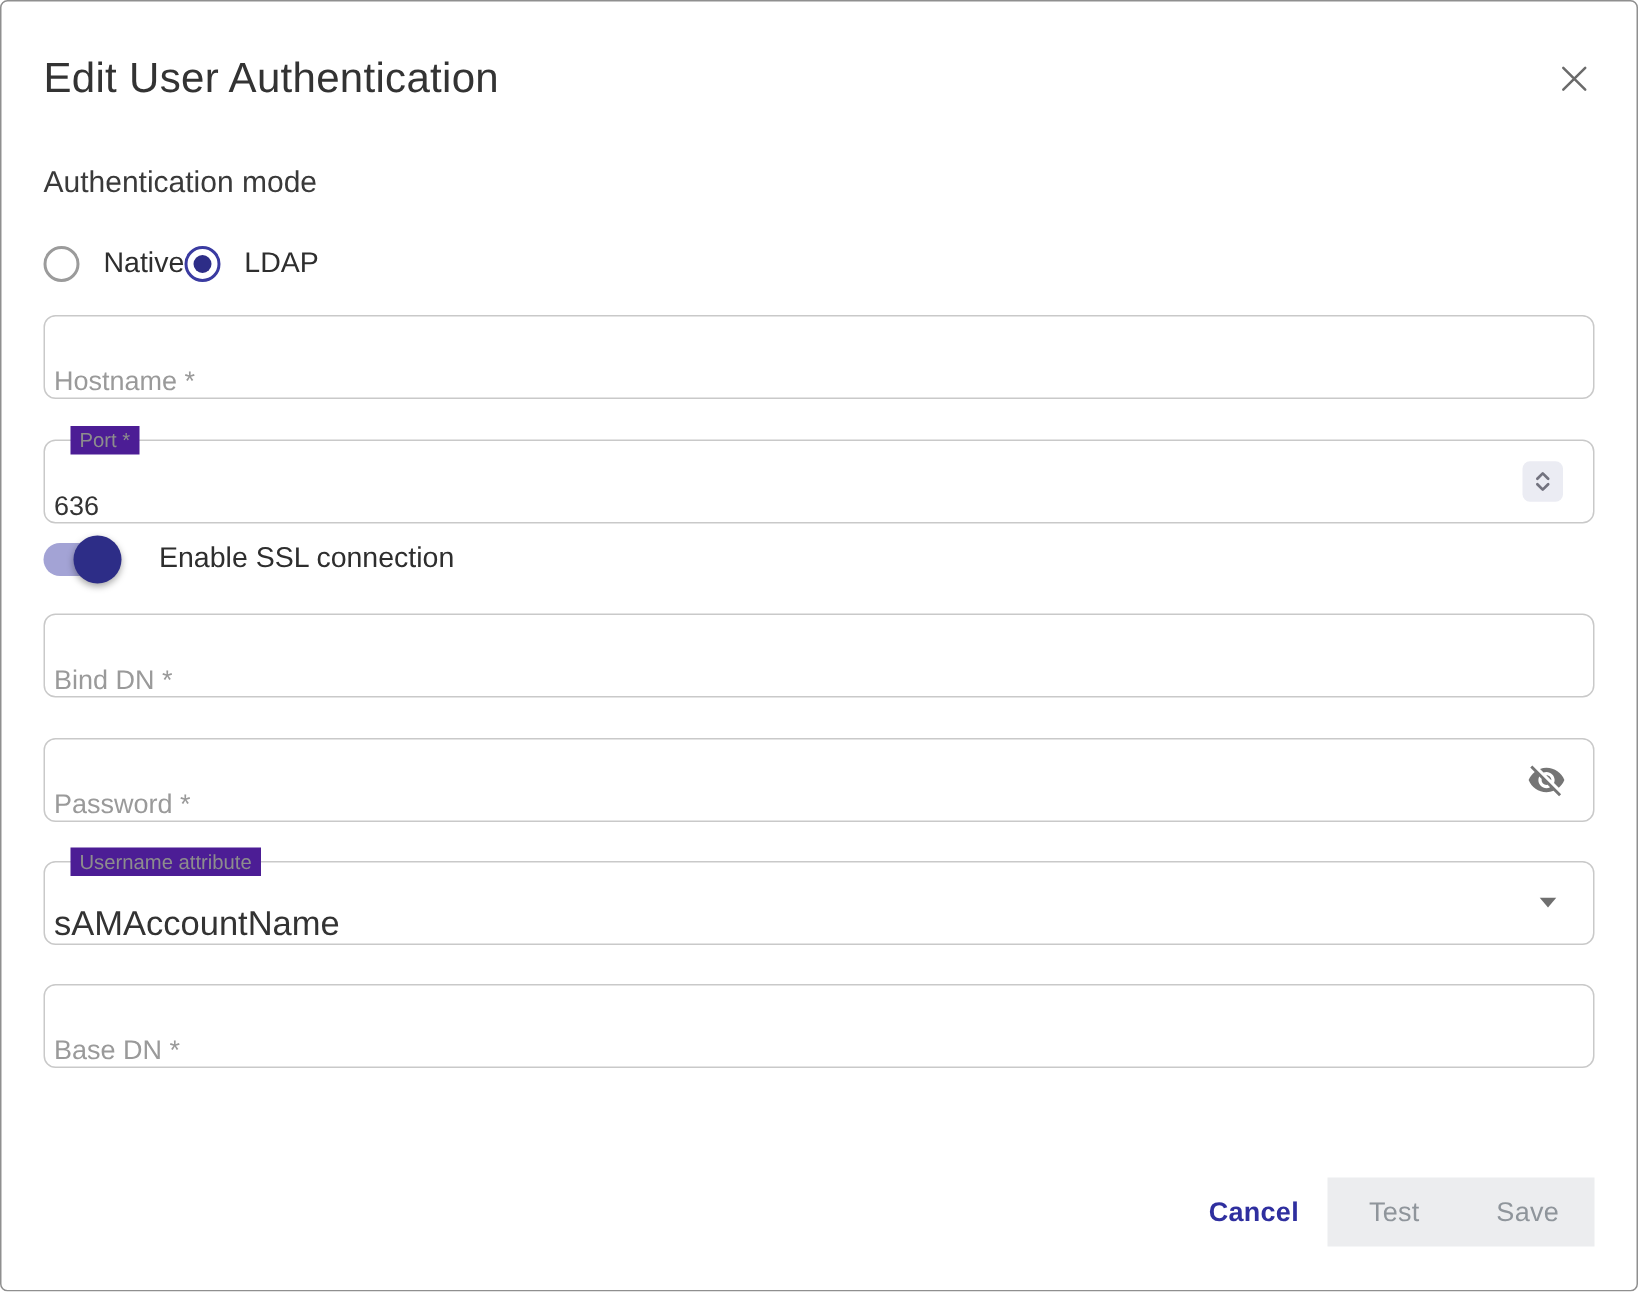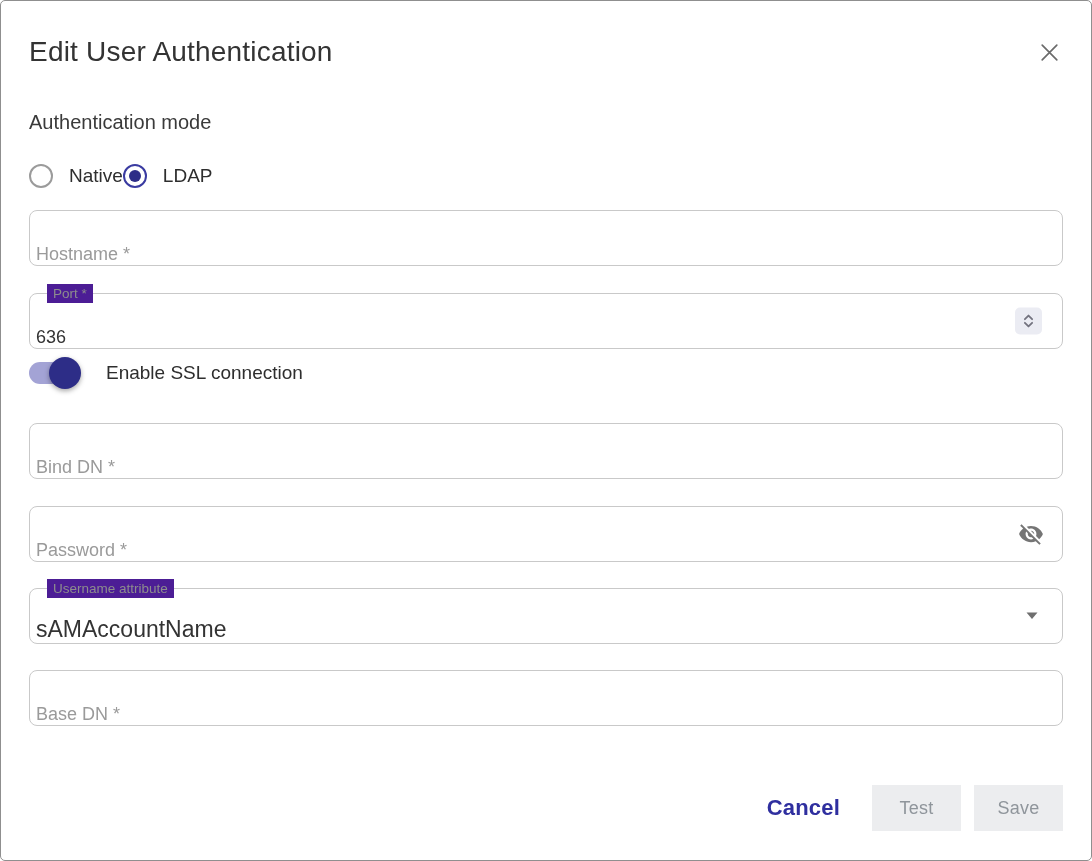--- a/index.html
+++ b/index.html
@@ -120,21 +120,21 @@
     top: -10px;
     left: 17px;
     background: #4c1d95;
     padding: 0 6px;
     font-size: 13.5px;
     color: var(--label-text);
     line-height: 19px;
   }
 
   .mt20 { margin-top: 20px; }
-  .mt22 { margin-top: 34px; }
+  .mt22 { margin-top: 20px; }
   .mt26 { margin-top: 26px; }
   .mt27 { margin-top: 27px; }
 
   .stepper {
     position: absolute;
     right: 20px;
     top: 50%;
     transform: translateY(-50%);
     width: 27px; height: 27px;
     border-radius: 5px;
@@ -193,44 +193,44 @@
   }
 
   .actions {
     position: absolute;
     right: 28px;
     bottom: 29px;
     display: flex;
     align-items: center;
   }
   .cancel-btn {
-    font-size: 22px;
+    font-size: 18px;
     font-weight: 700;
     color: #2F2F9F;
     background: transparent;
     border: none;
     padding: 0;
-    margin-right: 32px;
+    margin-right: 19px;
     font-family: "Liberation Sans", sans-serif;
     cursor: pointer;
     letter-spacing: 0.2px;
   }
   .gray-btn {
     width: 89px;
     height: 46px;
     border: none;
     border-radius: 0;
     background: var(--disabled-button-bg);
     color: var(--disabled-button-text);
     font-size: 18px;
     font-weight: 500;
     font-family: "Liberation Sans", sans-serif;
     letter-spacing: 0.2px;
   }
-  .gray-btn + .gray-btn { margin-left: 13px; }
+  .gray-btn + .gray-btn { margin-left: 0; }
 </style>
 </head>
 <body>
 
 <div class="dialog">
 
   <div class="title-row">
     <div class="dialog-title">Edit User Authentication</div>
     <button class="close-btn">
       <span style="display:flex;">

